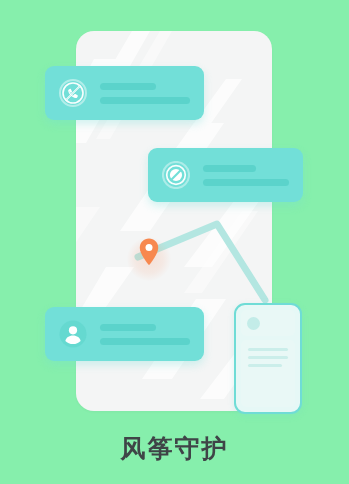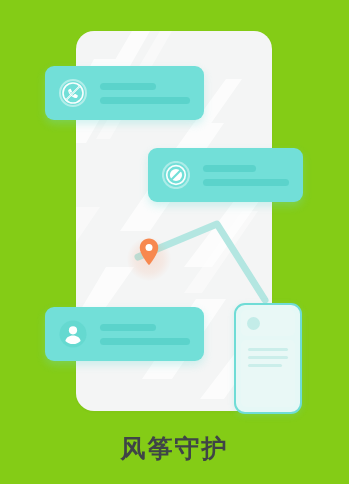--- a/index.html
+++ b/index.html
@@ -13,21 +13,21 @@
     height: 484px;
     overflow: hidden;
     font-family: "Liberation Sans", "DejaVu Sans", sans-serif;
     -webkit-font-smoothing: antialiased;
   }
 
   .screen {
     position: relative;
     width: 349px;
     height: 484px;
-    background: #84cc16;
+    background: #86efac;
   }
 
   
   .phone-panel {
     position: absolute;
     left: 76px;
     top: 31px;
     width: 196px;
     height: 380px;
     background: #f4f5f5;

